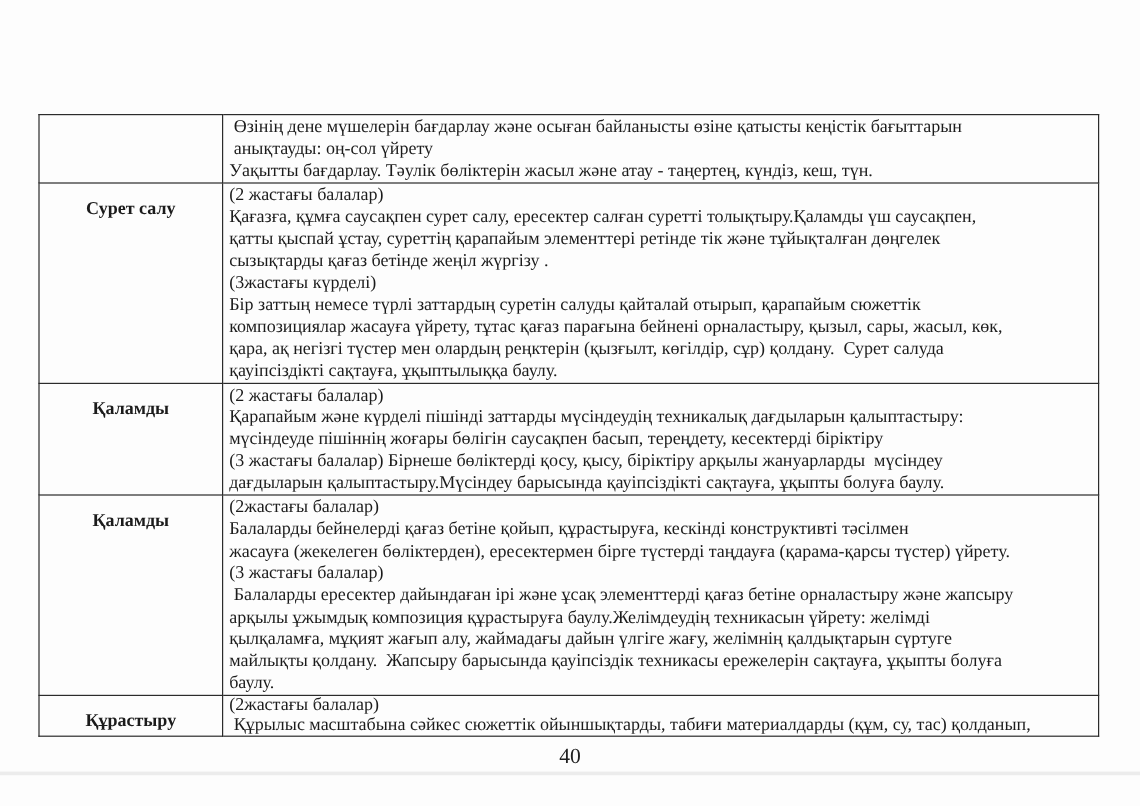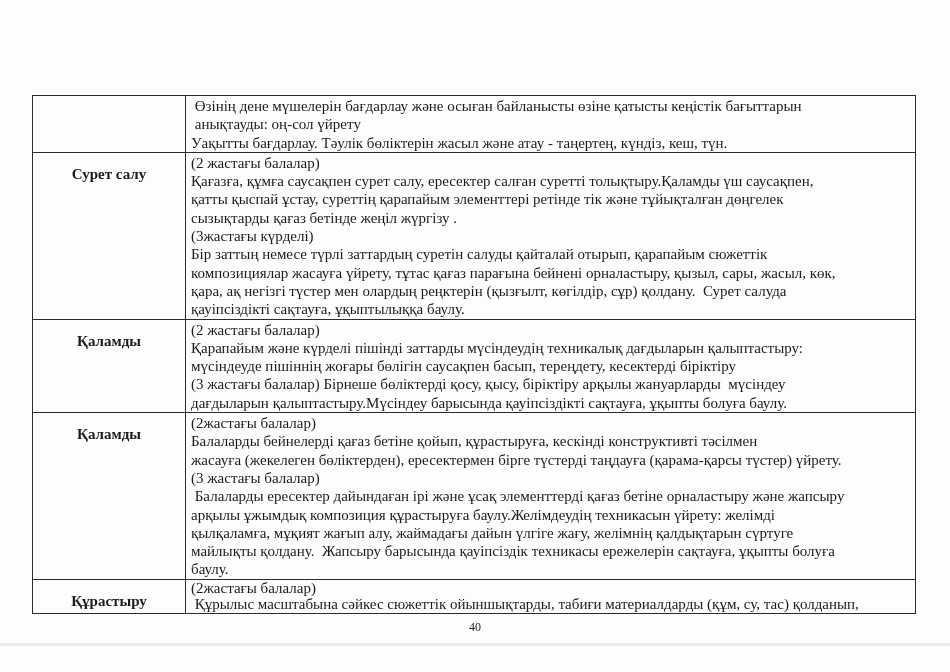--- a/index.html
+++ b/index.html
@@ -47,21 +47,21 @@
   tr.r3 td { height: 164px; }
   tr.r4 td { height: 33px; margin-top: 36px; }
   tr.r4 td.content-cell { line-height: 16.6px; padding-top: 0; }
   .seg-bold { font-weight: normal; }
   .page-number {
     position: absolute;
     left: 0;
     right: 0;
     top: 620px;
     text-align: center;
-    font-size: 12px;
+    font-size: 18px;
     color: #222;
   }
   .scan-band {
     position: absolute;
     left: 0;
     right: 0;
     bottom: 26px;
     height: 3px;
     background: #ececec;
   }

